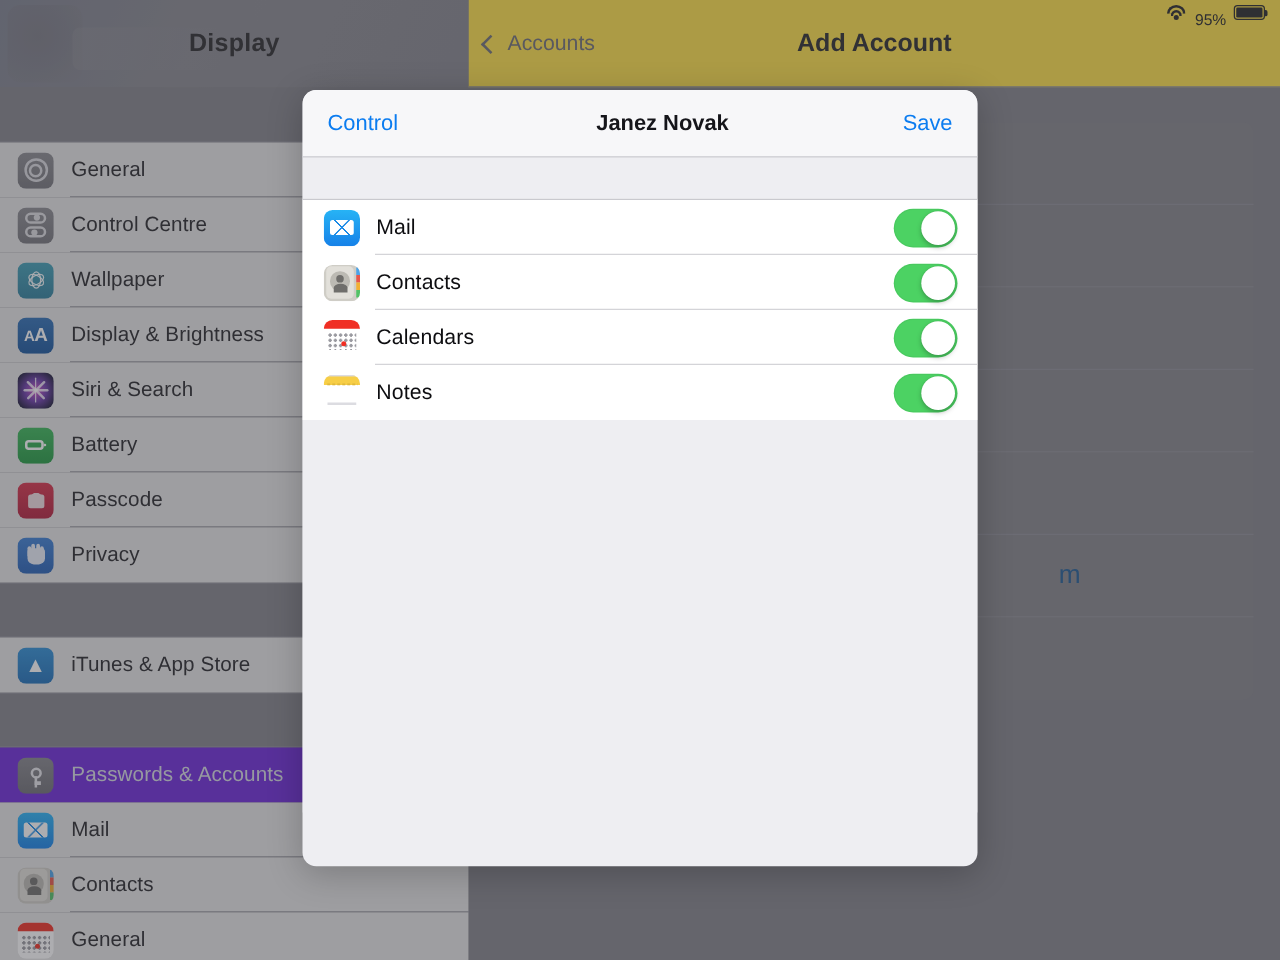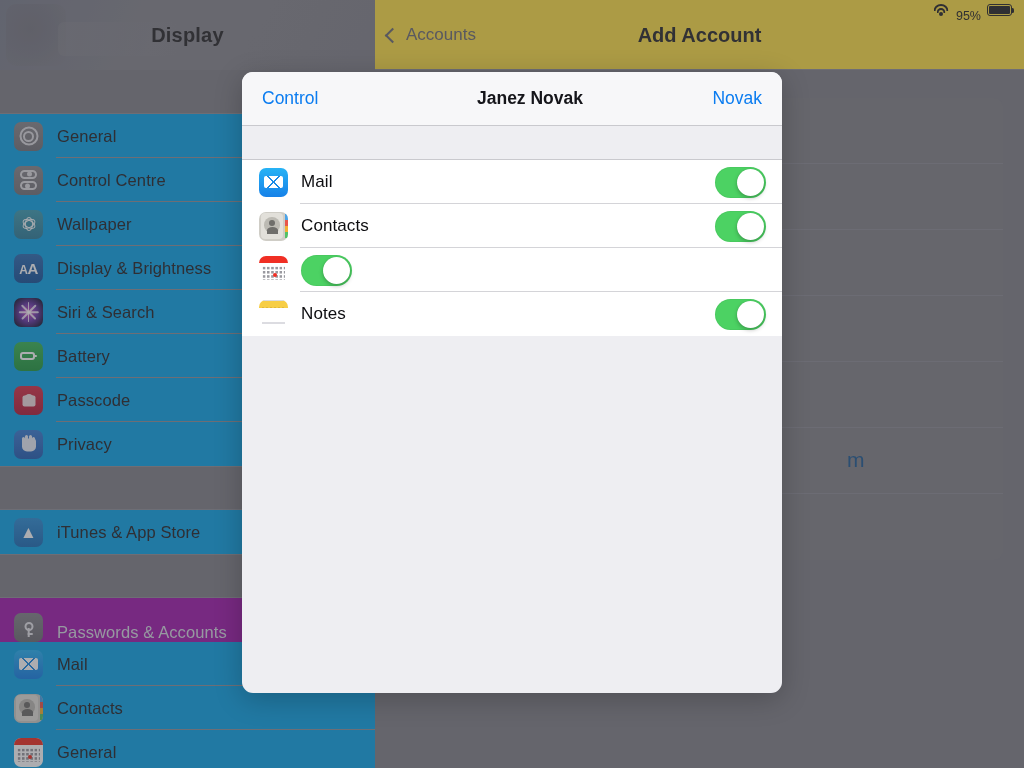--- a/index.html
+++ b/index.html
@@ -40,26 +40,26 @@
     display:flex; align-items:center; justify-content:center;
   }
   #sidebar-header .title {
     font-size: 20px; font-weight: bold; color: #2a2a2c; letter-spacing:.2px;
   }
   #sidebar-list { position:absolute; left:0; top:70px; width:375px; height:698px; }
   .sb-gap { height: 44px; border-top: 1px solid #93939a; border-bottom: 1px solid #93939a; background:#83838a; }
   .sb-gap.first { border-top: none; }
   .sb-row {
     position: relative; height: 44px; display: flex; align-items: center;
-    padding-left: 14px; background: #0ea5e9;
+    padding-left: 14px; background: #e5e5e5;
   }
   .sb-row .sep {
     position: absolute; left: 56px; right: 0; bottom: 0; height: 1px; background: #93939a;
   }
-  .sb-row.selected { background: #a21caf; align-items: flex-end; }
+  .sb-row.selected { background: #6d28d9; }
   .sb-row.selected .sb-label { color: #d8dde4; }
   .sb-icon {
     width: 29px; height: 29px; border-radius: 7px; flex: 0 0 29px;
     position: relative; overflow: hidden; margin-right: 14px;
   }
   .sb-label { font-size: 16.5px; color: #26262a; letter-spacing: .1px; }
 
   
   #detail {
     position: absolute; left: 375px; top: 0; width: 649px; height: 768px;
@@ -530,21 +530,21 @@
     <div class="batt">
         <div class="fill"></div>
       </div>
   </div>
 
   <div id="modal">
 
     <div id="modal-header">
       <div class="btn">Control</div>
       <div class="mtitle">Janez Novak</div>
-      <div class="btn">Novak</div>
+      <div class="btn">Save</div>
     </div>
 
     <div id="modal-spacer"></div>
 
     <div id="modal-list">
 
       <div class="m-row">
         <div class="m-icon">
           <div class="ic ic-mail">
               <div class="env"></div>
@@ -580,20 +580,21 @@
       </div>
 
       <div class="m-row">
         <div class="m-icon">
           <div class="ic ic-cal">
               <div class="top"></div>
               <div class="grid"></div>
               <div class="dot"></div>
             </div>
         </div>
+        <div class="m-label">Calendars</div>
         <div class="toggle">
             <div class="knob"></div>
           </div>
         <div class="sep"></div>
       </div>
 
 
       <div class="m-row">
         <div class="m-icon">
           <div class="ic ic-notes">

